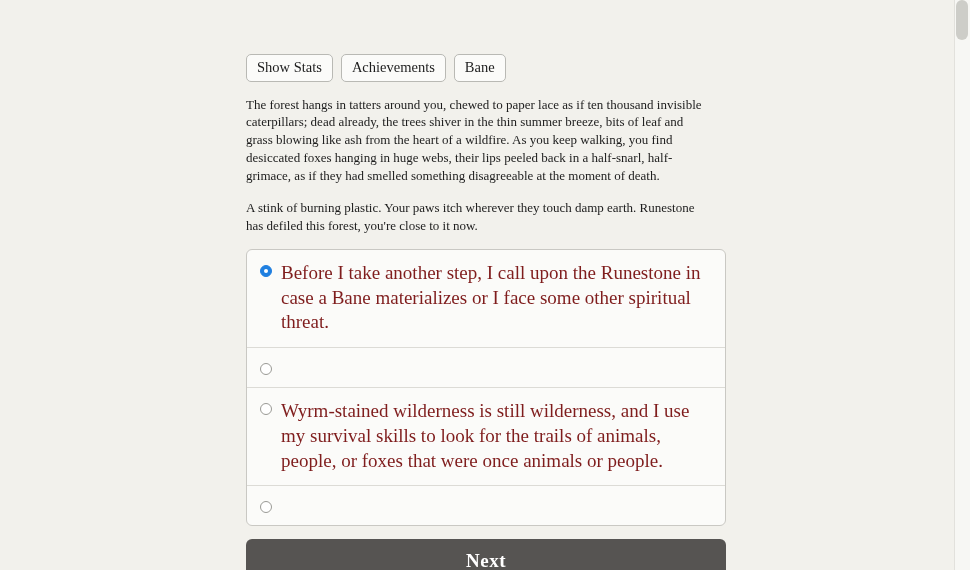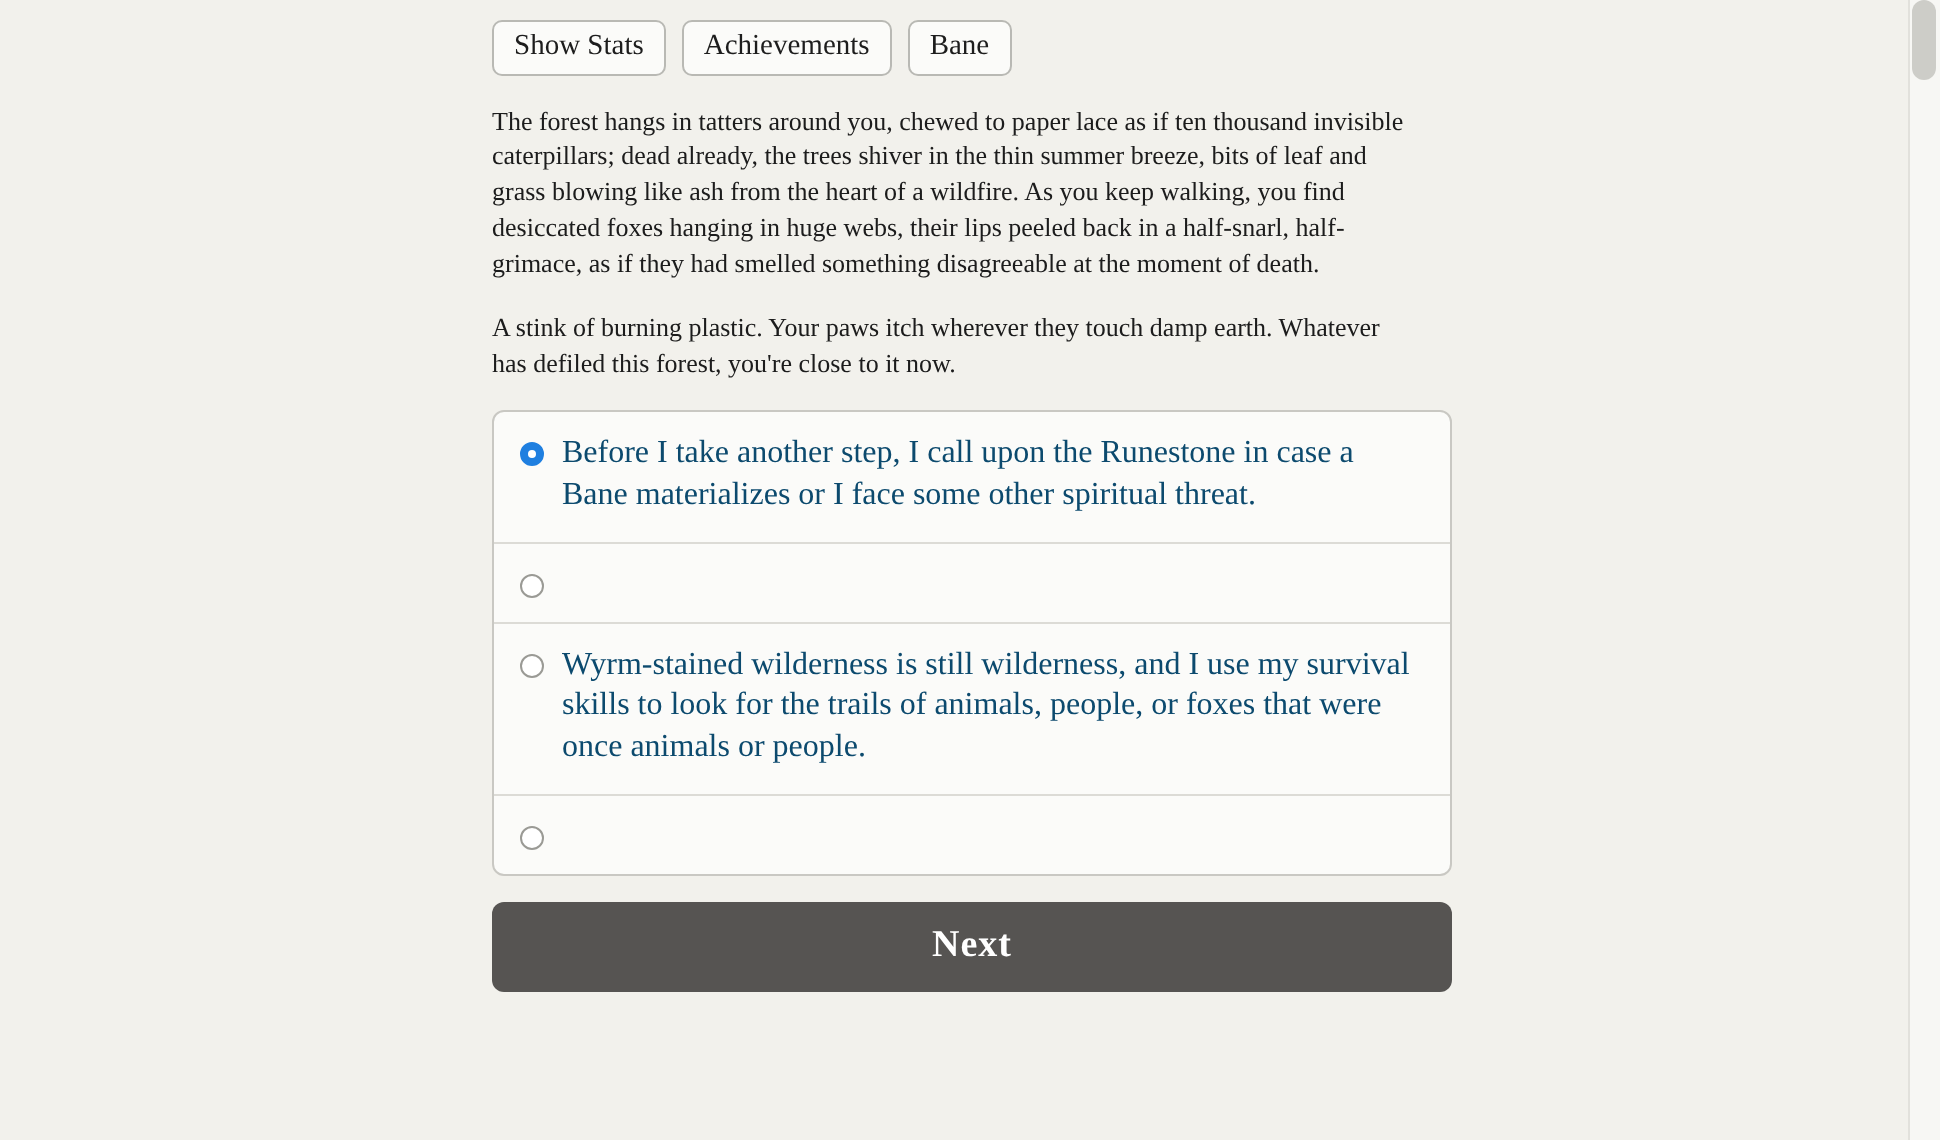--- a/index.html
+++ b/index.html
@@ -43,20 +43,21 @@
     position: absolute;
     left: 246px;
     top: 0;
     width: 480px;
   }
   .toolbar {
     display: flex;
     gap: 8px;
     padding-top: 10px;
     margin-bottom: 14px;
+    margin-top: 44px;
   }
   .tb-btn {
     font-family: "Liberation Serif", serif;
     font-size: 14.5px;
     line-height: 1;
     padding: 5px 10px 6px 10px;
     background: #fbfbf9;
     border: 1px solid #b9b9b4;
     border-radius: 5px;
     color: #1d1d1d;
@@ -107,23 +108,23 @@
     content: "";
     position: absolute;
     left: 3px;
     top: 3px;
     width: 4px;
     height: 4px;
     border-radius: 50%;
     background: #ffffff;
   }
   .choice-text {
-    font-size: 16px;
+    font-size: 19px;
     line-height: 1.3;
-    color: #0c4a6e;
+    color: #7f1d1d;
   }
   .next-btn {
     display: block;
     width: 100%;
     margin-top: 13px;
     padding: 11px 0 12px 0;
     background: #565452;
     color: #ffffff;
     border: none;
     border-radius: 6px;
@@ -146,21 +147,21 @@
   <div class="content">
 
     <div class="toolbar">
       <button class="tb-btn">Show Stats</button>
       <button class="tb-btn">Achievements</button>
       <button class="tb-btn">Bane</button>
     </div>
 
     <div class="story">
       <p>The forest hangs in tatters around you, chewed to paper lace as if ten thousand invisible caterpillars; dead already, the trees shiver in the thin summer breeze, bits of leaf and grass blowing like ash from the heart of a wildfire. As you keep walking, you find desiccated foxes hanging in huge webs, their lips peeled back in a half-snarl, half-grimace, as if they had smelled something disagreeable at the moment of death.</p>
-      <p>A stink of burning plastic. Your paws itch wherever they touch damp earth. Whatever has defiled this forest, you're close to it now.</p>
+      <p>A stink of burning plastic. Your paws itch wherever they touch damp earth. Runestone has defiled this forest, you're close to it now.</p>
     </div>
 
     <div class="choices">
 
       <label class="choice">
         <span class="radio checked"></span>
         <span class="choice-text">Before I take another step, I call upon the Runestone in case a Bane materializes or I face some other spiritual threat.</span>
       </label>
 
       <label class="choice">

